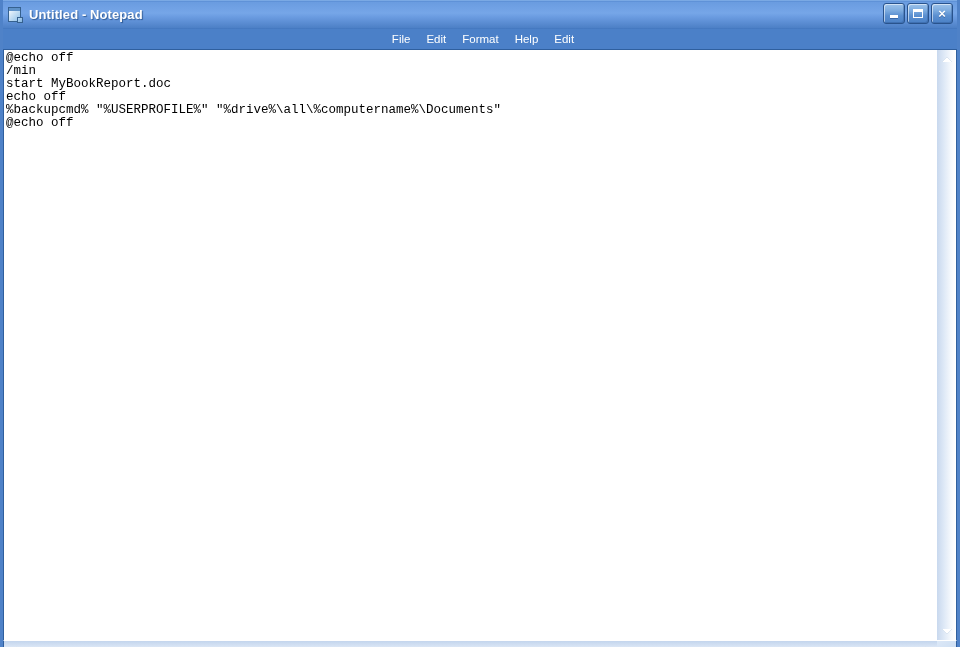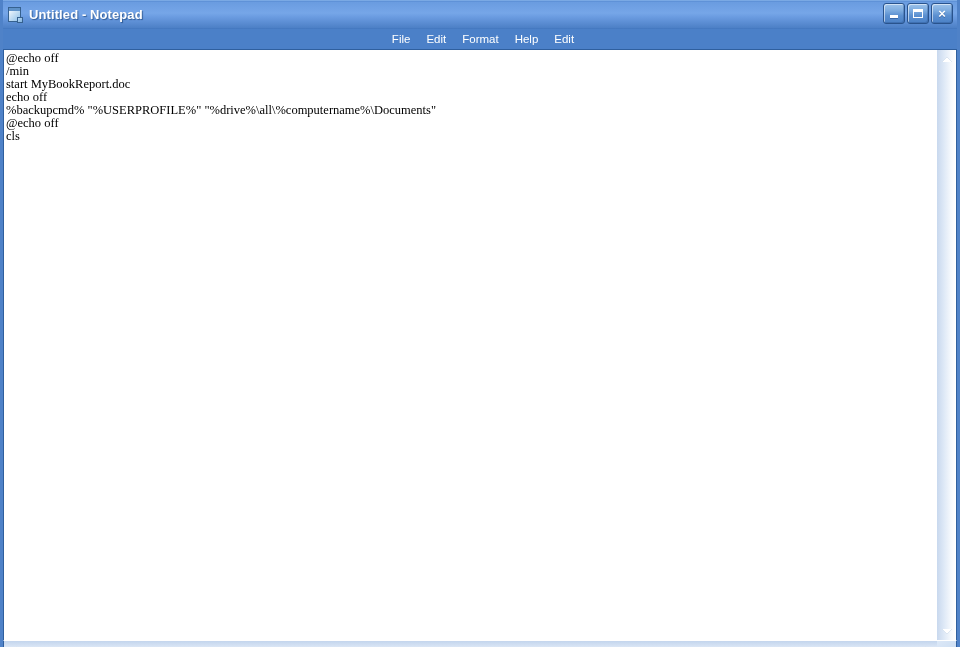--- a/index.html
+++ b/index.html
@@ -174,21 +174,21 @@
     position: absolute;
     left: 0; top: 0;
     right: 20px;
     bottom: 0;
     background: #ffffff;
     overflow: hidden;
     padding: 2px 0 0 2px;
     box-sizing: border-box;
   }
   #text-content {
-    font-family: Liberation Serif, serif;
+    font-family: Liberation Mono, monospace;
     font-size: 12.5px;
     line-height: 13px;
     color: #000000;
     white-space: pre;
     position: relative;
   }
   .caret {
     display: inline-block;
     width: 0;
     border-left: 1px solid #000;
@@ -307,21 +307,21 @@
     <div class="menu-item">File</div>
     <div class="menu-item">Edit</div>
     <div class="menu-item">Format</div>
     <div class="menu-item">Help</div>
     <div class="menu-item">Edit</div>
   </div>
 
   <div id="client">
 
     <div id="textarea">
-      <div id="text-content"><div>@echo off</div><div>/min</div><div>start MyBookReport.doc</div><div>echo off</div><div>%backupcmd% "%USERPROFILE%" "%drive%\all\%computername%\Documents"</div><div>@echo off</div><div>cls</div></div>
+      <div id="text-content"><div>@echo off</div><div>/min</div><div>start MyBookReport.doc</div><div>echo off</div><div>%backupcmd% "%USERPROFILE%" "%drive%\all\%computername%\Documents"</div><div>@echo off</div></div>
     </div>
 
     <div id="vscroll">
       <div class="vs-arrow up">
         <span class="tri up"></span>
       </div>
       <div class="vs-arrow down">
         <span class="tri down"></span>
       </div>
     </div>

